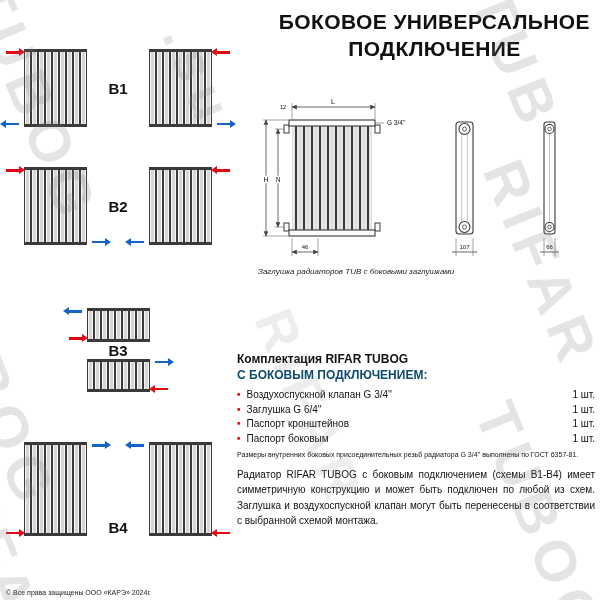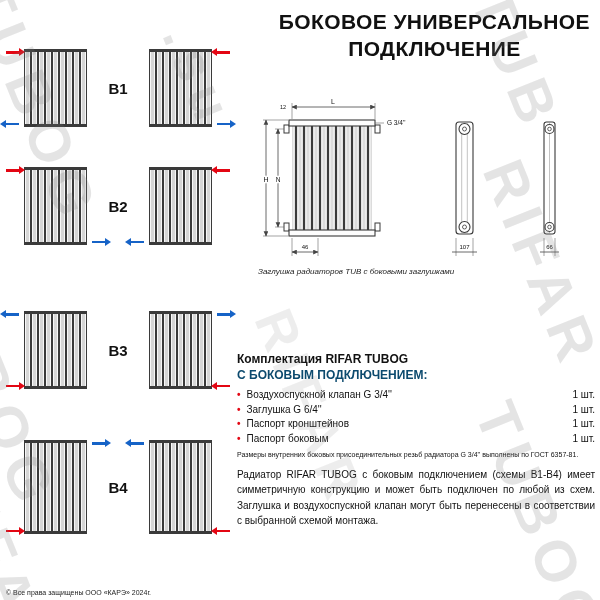--- a/index.html
+++ b/index.html
@@ -13,21 +13,21 @@
     letter-spacing:9px;transform-origin:0 0;transform:rotate(68deg);
     white-space:nowrap;pointer-events:none;font-size:58px;
   }
   
   .title{position:absolute;top:8px;right:10px;text-align:center;z-index:2;
     font-size:21px;font-weight:bold;line-height:1.3;letter-spacing:.4px;}
   
   .srow{position:absolute;left:2px;width:232px;height:84px;display:flex;
     align-items:center;justify-content:space-between;padding:0 22px;
     box-sizing:border-box;z-index:2;}
-  .srow.tall{height:98px;}
+  .srow.tall{height:98px;align-items:flex-end;}
   .rcell{position:relative;width:63px;height:78px;}
   .srow.tall .rcell{height:94px;}
   .rad{position:absolute;inset:0;border-top:3px solid #3a3a3a;border-bottom:3px solid #3a3a3a;
     background:repeating-linear-gradient(90deg,
       #3a3a3a 0 1px,#f7f7f7 1px 2.3px,#d6d6d6 2.3px 4.7px,#f7f7f7 4.7px 6px,#3a3a3a 6px 7px);}
   .slabel{font-size:15px;font-weight:bold;flex:0 0 auto;}
   .arr{position:absolute;width:13px;height:2.5px;background:currentColor;z-index:3;}
   .arr.red{color:#e30613;}
   .arr.blue{color:#1663c7;}
   .arr.head-r::after{content:"";position:absolute;left:100%;top:50%;transform:translateY(-50%);
@@ -91,21 +91,21 @@
     <div class="rad"></div>
   </div>
   <div class="slabel">В2</div>
   <div class="rcell">
     <span class="arr red head-l a-tr"></span>
     <span class="arr blue head-l a-bl"></span>
     <div class="rad"></div>
   </div>
 </div>
 
-<div class="srow" style="top:308px;">
+<div class="srow" style="top:308px;flex-direction:column;">
   <div class="rcell">
     <span class="arr blue head-l a-tl"></span>
     <span class="arr red head-r a-bl"></span>
     <div class="rad"></div>
   </div>
   <div class="slabel">В3</div>
   <div class="rcell">
     <span class="arr blue head-r a-tr"></span>
     <span class="arr red head-l a-br"></span>
     <div class="rad"></div>

